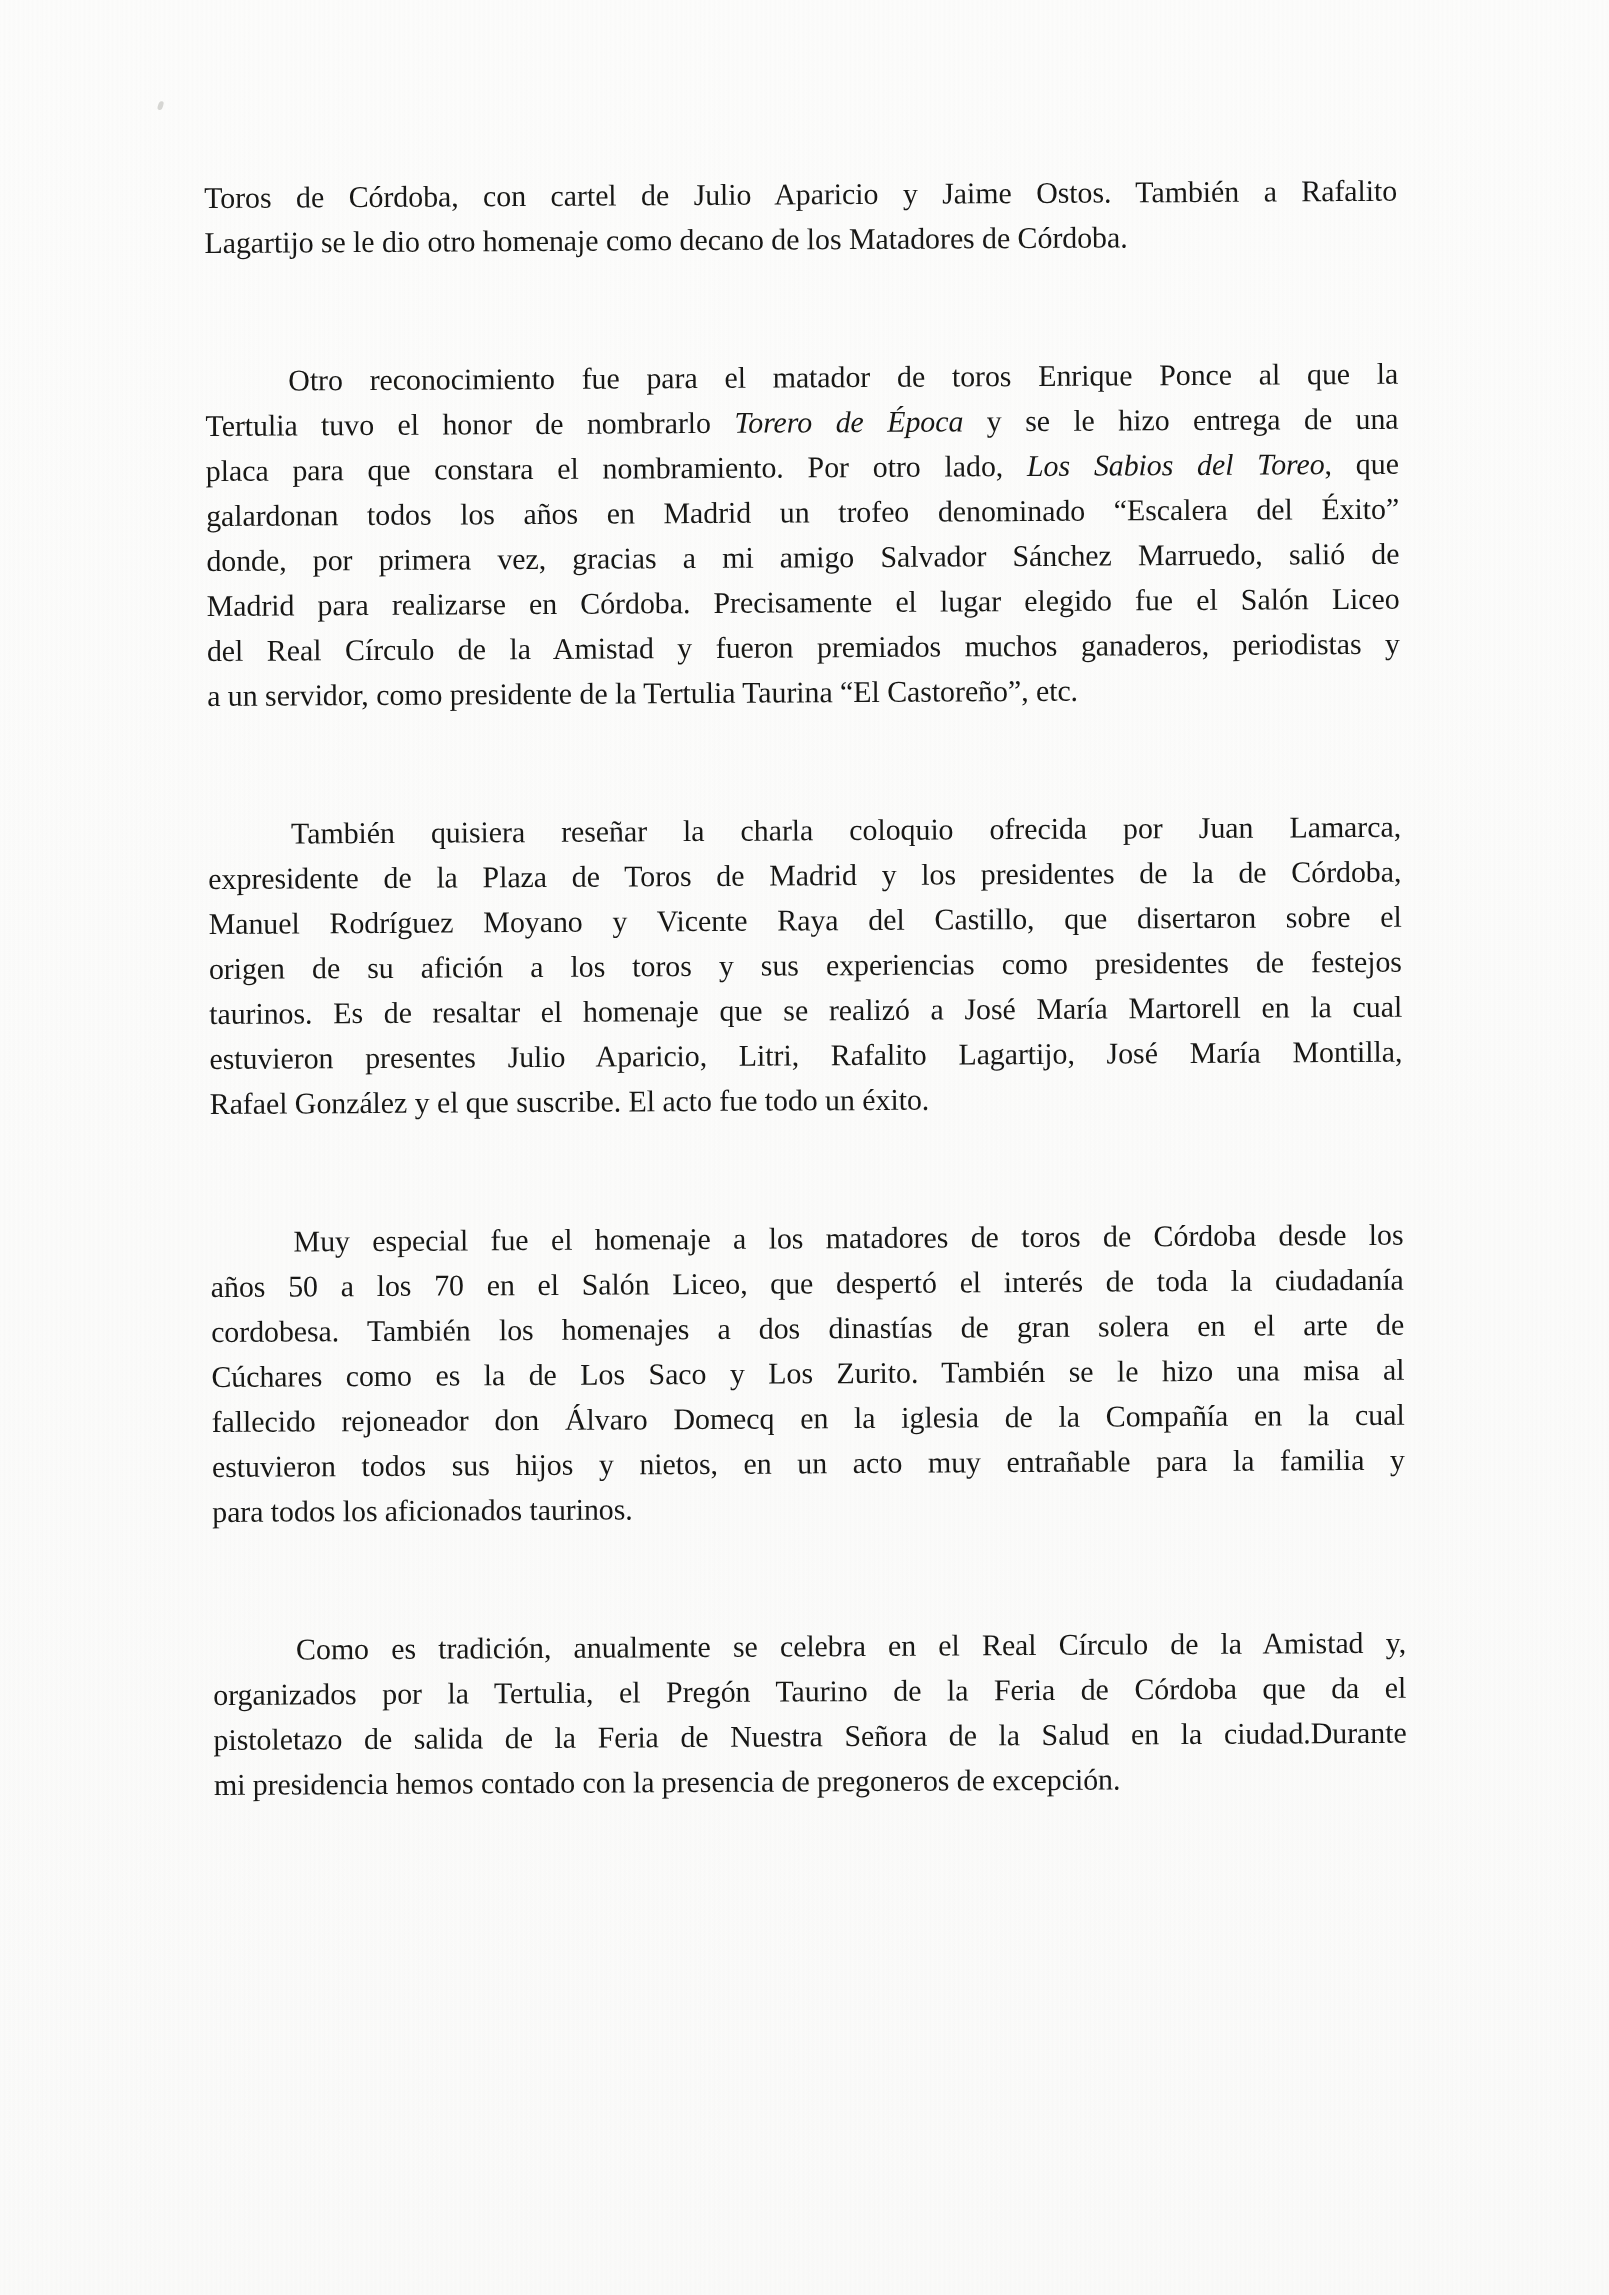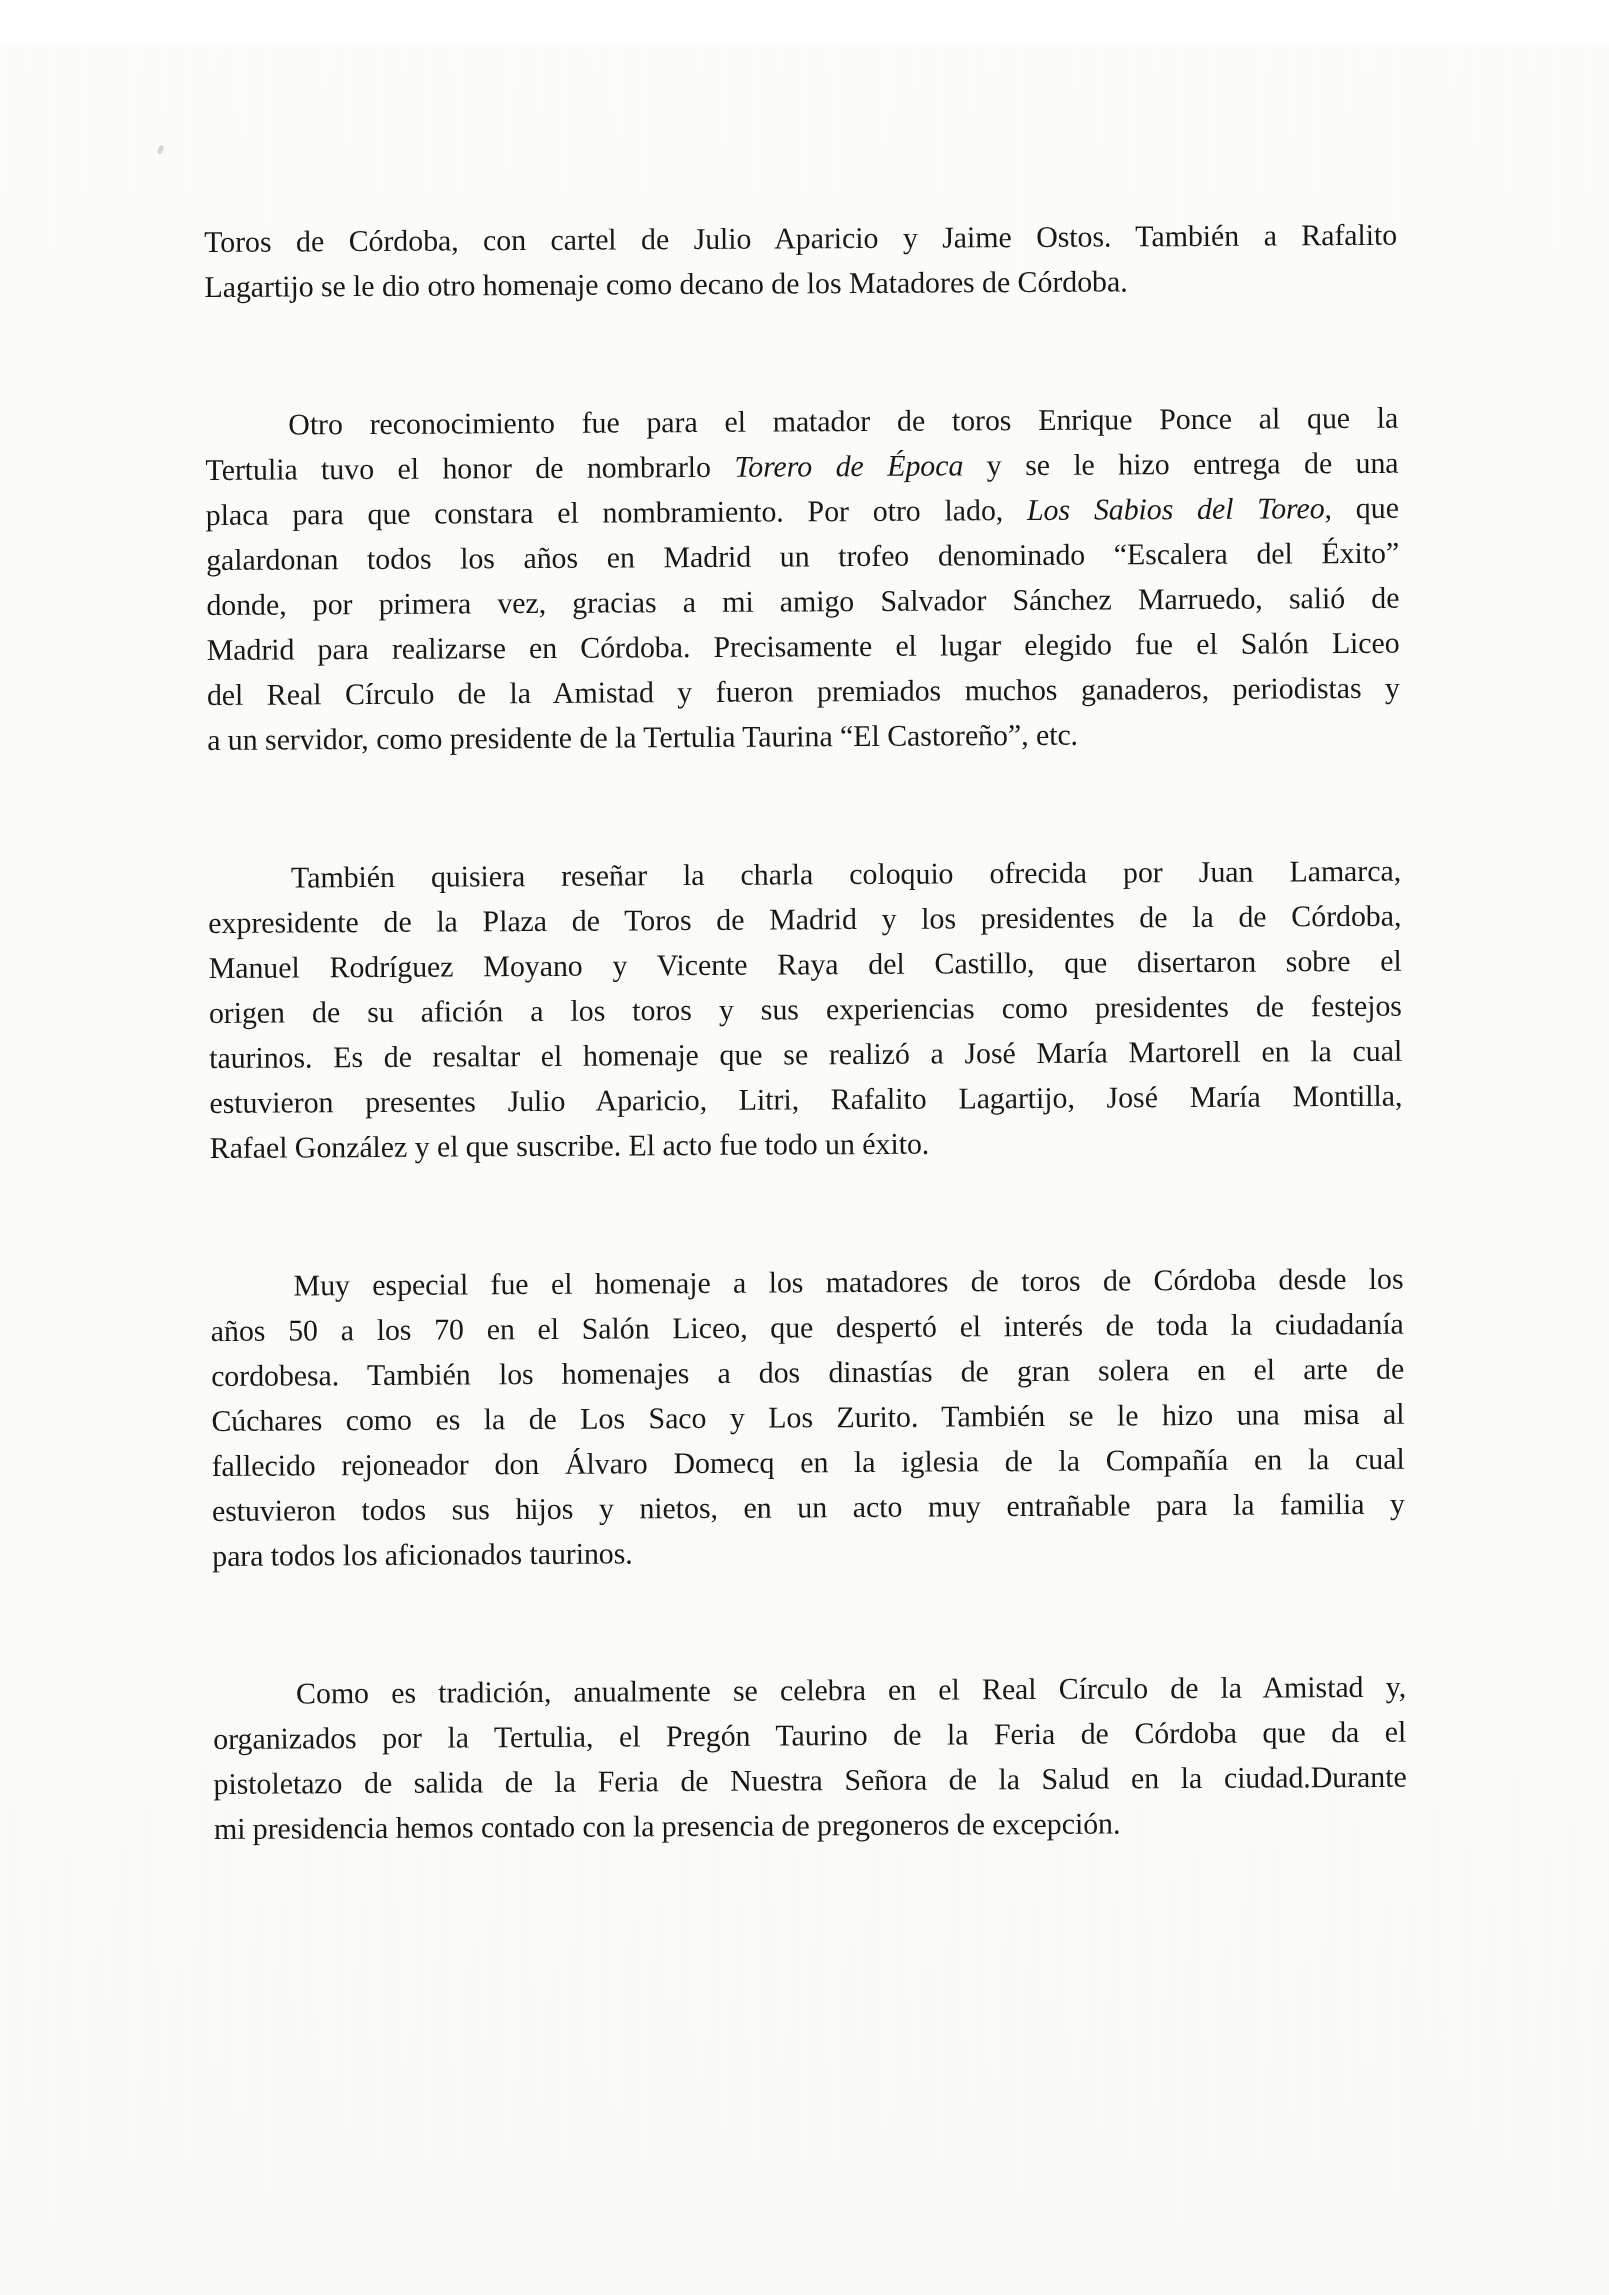--- a/index.html
+++ b/index.html
@@ -13,21 +13,20 @@
     position: relative;
     font-family: "Liberation Serif", serif;
   }
   .page {
     position: absolute;
     inset: 0;
     background:
       repeating-linear-gradient(90deg,
         rgba(0,0,0,0.006) 0px, rgba(0,0,0,0.0) 2px, rgba(0,0,0,0.006) 4.7px),
       linear-gradient(180deg, #fcfcfb 0%, #fbfbfa 55%, #fafaf9 100%);
-    margin-top: 44px;
   }
   .text-block {
     position: absolute;
     left: 204px;
     top: 175px;
     width: 1193px;
     transform: rotate(-0.35deg);
     transform-origin: 0 0;
     font-size: 30px;
     line-height: 45px;

